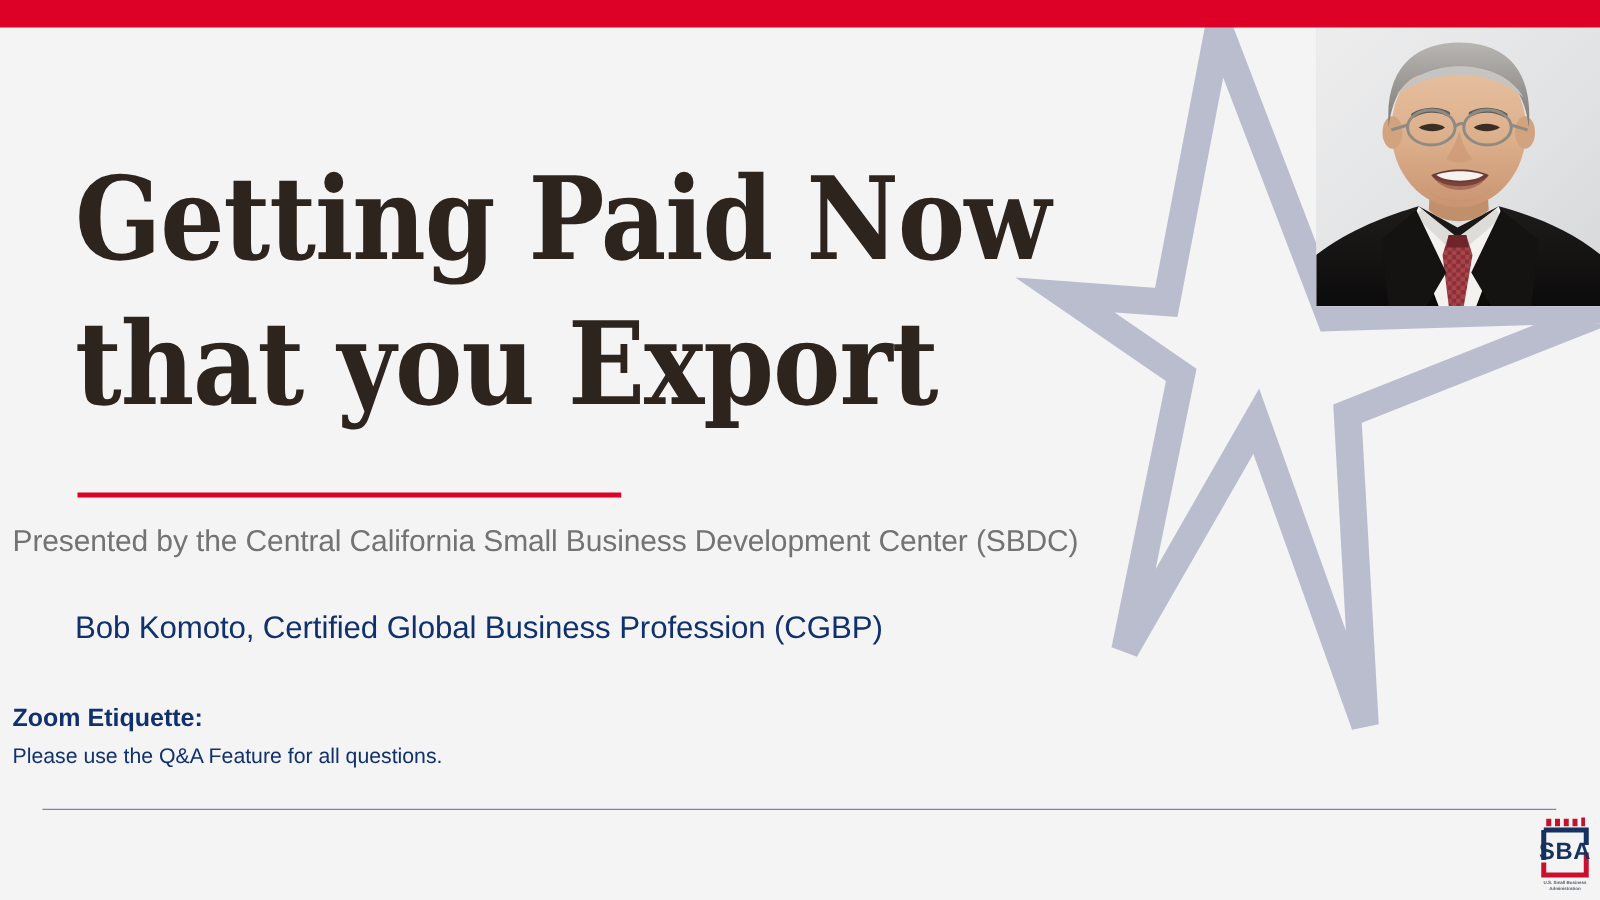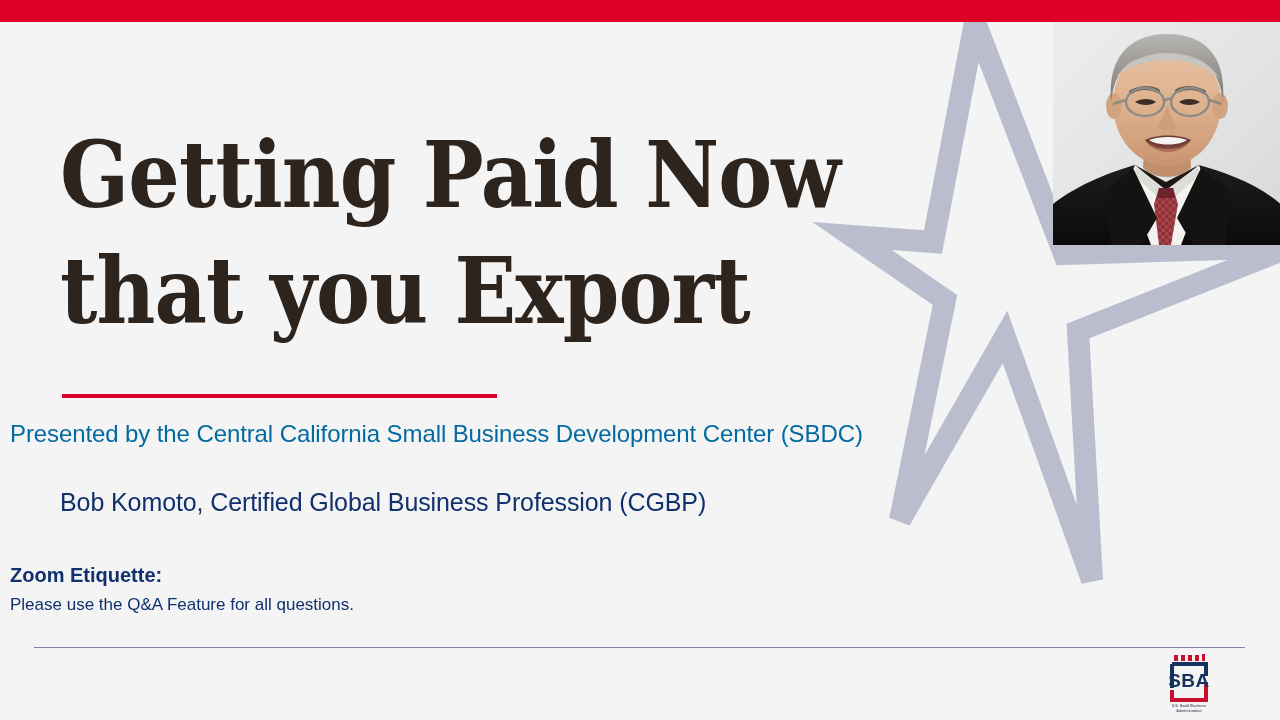--- a/index.html
+++ b/index.html
@@ -79,21 +79,21 @@
     background: #DD0027;
     z-index: 4;
   }
 
   
   .presented-by {
     position: absolute;
     left: 10px;
     top: 420px;
     z-index: 4;
-    color: #0369a1;
+    color: #737373;
     font-size: 24px;
     font-weight: normal;
     letter-spacing: -0.1px;
     white-space: nowrap;
   }
   .presenter-name {
     position: absolute;
     left: 60px;
     top: 488px;
     z-index: 4;
@@ -139,21 +139,21 @@
   .logo-sbdc {
     position: absolute;
     left: 24px;
     top: 659px;
     width: 104px;
     height: 50px;
     z-index: 4;
   }
   .logo-sba {
     position: absolute;
-    left: 1160px;
+    left: 1223px;
     top: 652px;
     width: 58px;
     height: 62px;
     z-index: 4;
     text-decoration: underline;
   }
   .logo-sbdc svg, .logo-sba svg { display: block; }
 </style>
 </head>
 <body>

